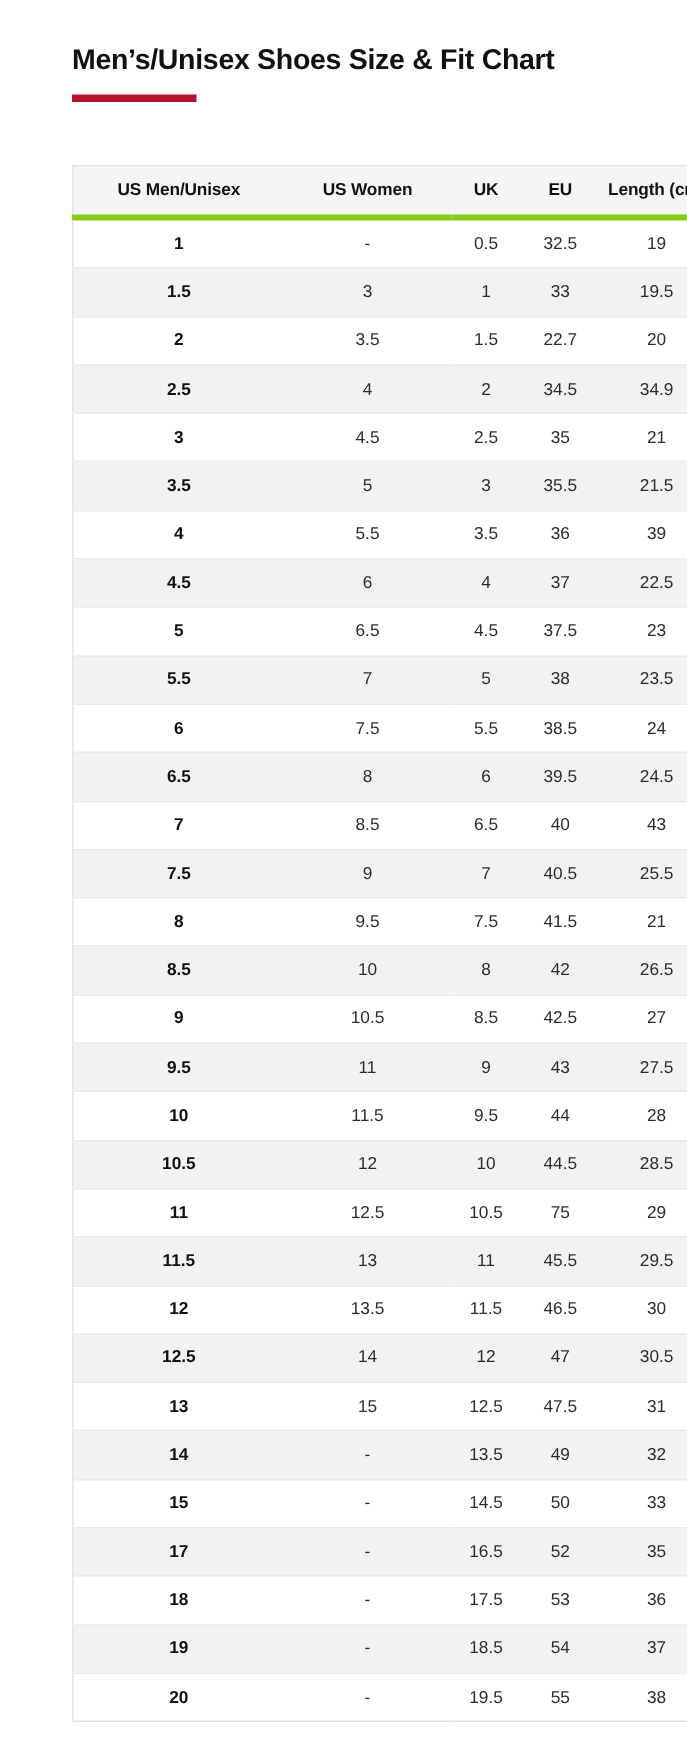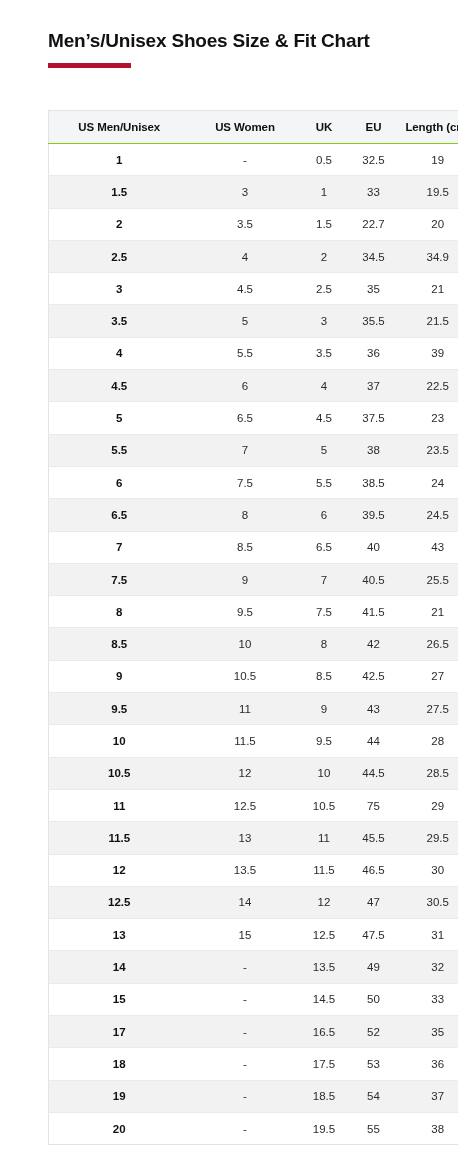--- a/index.html
+++ b/index.html
@@ -69,21 +69,21 @@
   table.size-chart col.c-len    { width: 77px; }
 
   table.size-chart thead th {
     background: #f4f5f6;
     font-size: 11.5px;
     font-weight: 700;
     color: #111111;
     text-align: center;
     height: 32px;
     padding: 0 2px;
-    border-bottom: 1px solid #84cc16;
+    border-bottom: 4px solid #84cc16;
     white-space: nowrap;
     letter-spacing: -0.1px;
   }
 
   table.size-chart tbody td {
     height: 31.3px;
     font-size: 11.5px;
     color: #2b2b2b;
     text-align: center;
     padding: 0 2px;

